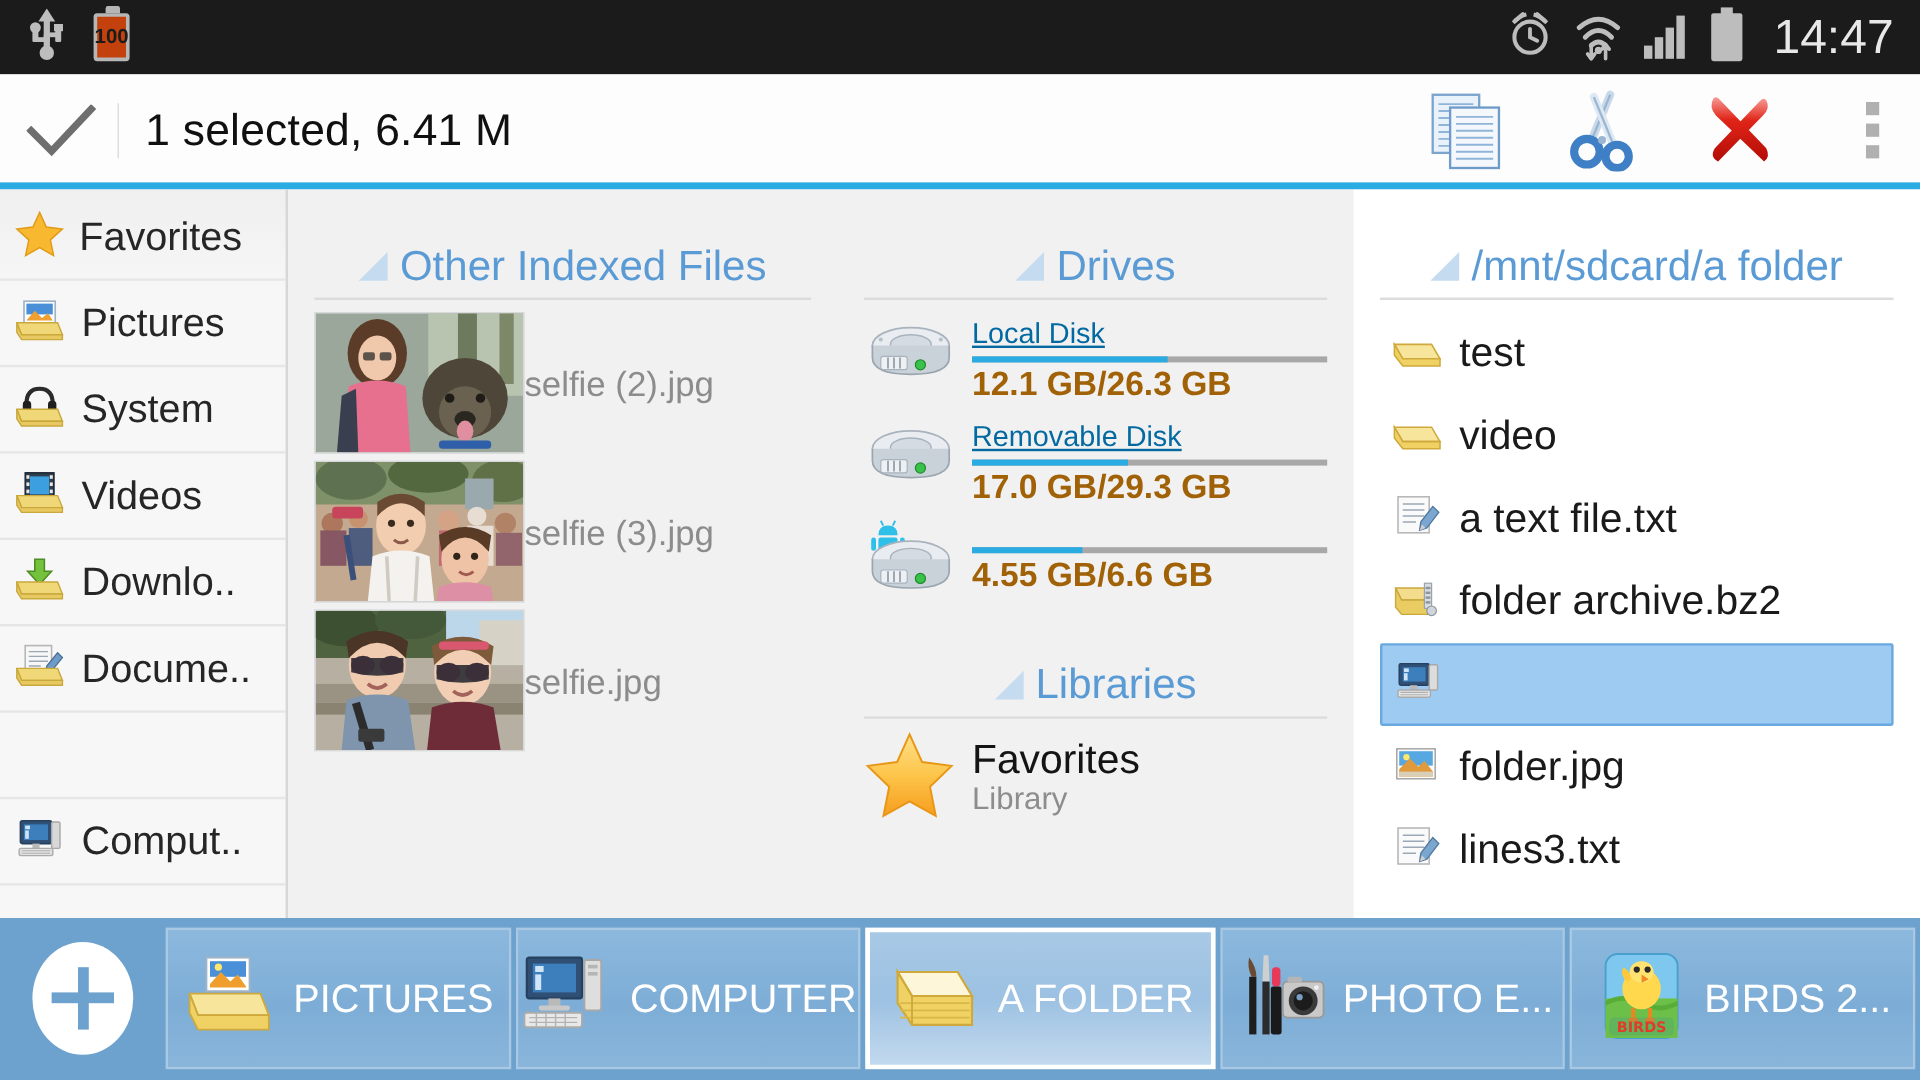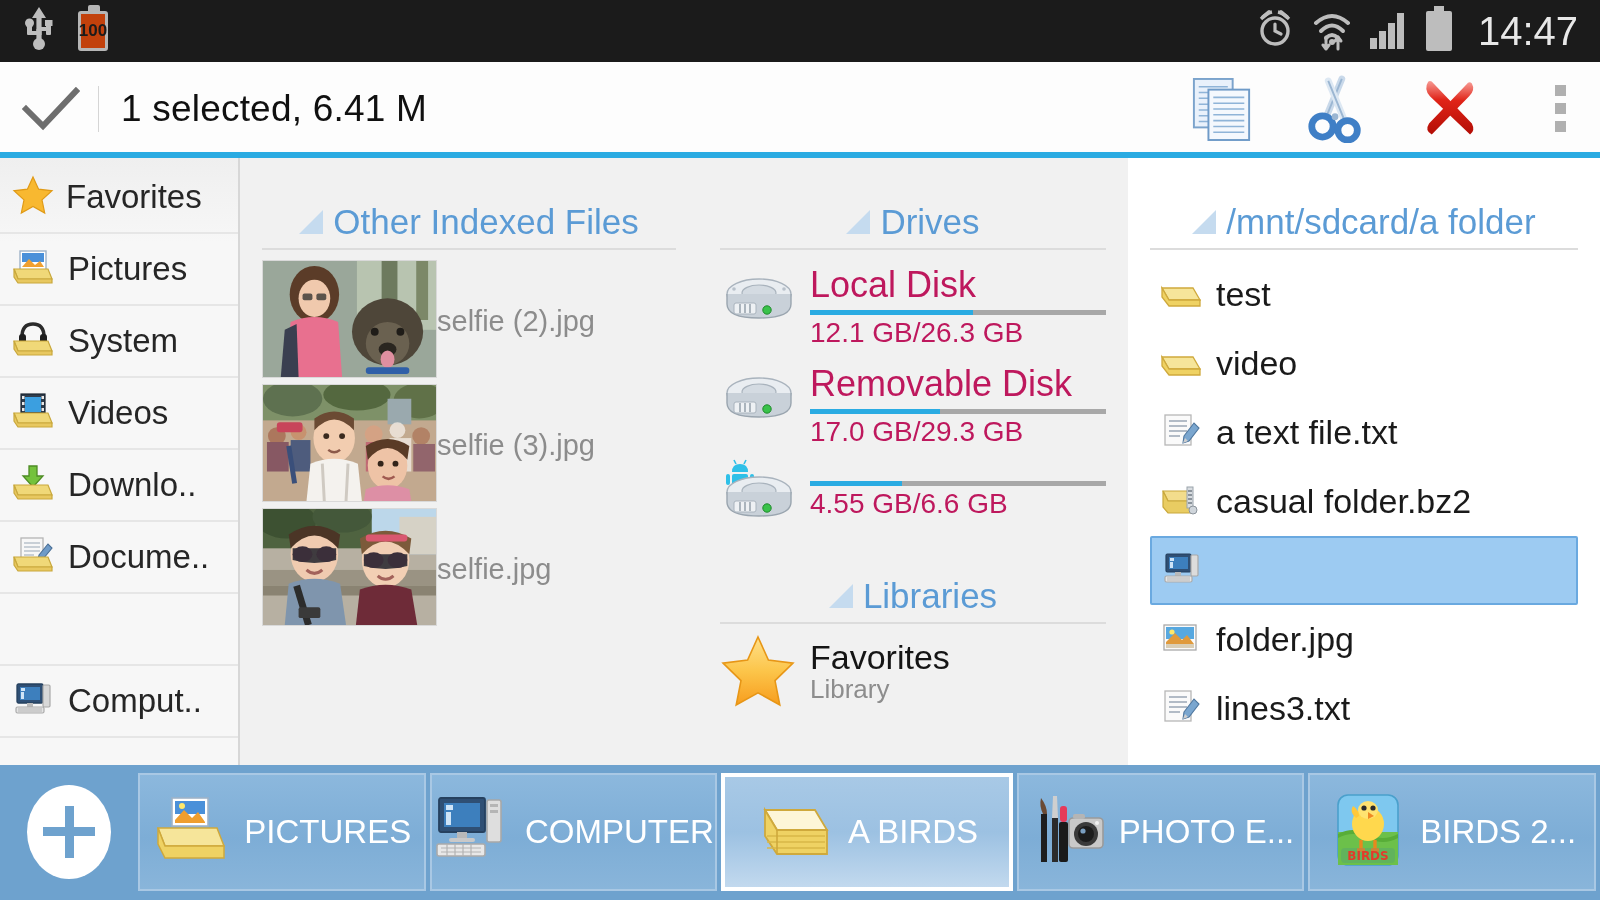--- a/index.html
+++ b/index.html
@@ -95,24 +95,24 @@
   .thumb {
     width: 175px; height: 118px; border: 1px solid #d9d9d9; background: #cfd6da;
     overflow: hidden; position: relative;
   }
   .thumb svg { display: block; width: 100%; height: 100%; }
   .thumb-lbl { font-size: 29px; color: #8c8c8c; margin-top: 4px; }
 
   
   .drive { display: flex; align-items: center; gap: 12px; margin-top: 10px; }
   .drive-meta { flex: 1 1 auto; padding-top: 6px;}
-  .drive-name { font-size: 36px; color: #be185d; line-height: 1.05; white-space: nowrap;}
+  .drive-name { font-size: 24px; color: #0369a1; line-height: 1.05; white-space: nowrap; text-decoration: underline;}
   .bar { height: 5px; background: #a8a8a8; margin: 6px 0 2px; position: relative; }
   .bar > span { position: absolute; left: 0; top: 0; height: 100%; background: #2aabe2; }
-  .drive-size { font-size: 28px; color: #be185d; }
+  .drive-size { font-size: 28px; color: #a16207; font-weight: bold; }
 
   .lib-item { display: flex; align-items: center; gap: 14px; margin-top: 8px; }
   .lib-text .t1 { font-size: 34px; color: #141414; line-height: 1.0; }
   .lib-text .t2 { font-size: 26px; color: #8d8d8d; }
 
   
   .file-row {
     display: flex; align-items: center; gap: 14px; height: 69px;
     padding-left: 10px; cursor: pointer;
   }
@@ -646,21 +646,21 @@
             <rect x="27" y="6" width="6" height="21" fill="#d9dde1" stroke="#9aa3ab" stroke-width="1"></rect>
             <g fill="#8c949c">
               <rect x="28" y="9" width="4" height="2"></rect>
                 <rect x="28" y="13" width="4" height="2"></rect>
               <rect x="28" y="17" width="4" height="2"></rect>
                 <rect x="28" y="21" width="4" height="2"></rect>
             </g>
             <circle cx="33" cy="29" r="4" fill="#cfd5db" stroke="#8c949c" stroke-width="1"></circle>
           </svg>
         </span>
-        <span class="fname">casual folder.bz2</span>
+        <span class="fname">folder archive.bz2</span>
       </div>
 
       <div class="file-row selected">
         <span>
           <svg width="42" height="38" viewBox="0 0 42 38">
             <rect x="4" y="4" width="25" height="18" rx="1.4" fill="#2f4f74" stroke="#26415f" stroke-width="1.2"></rect>
             <rect x="7" y="7" width="19" height="12" fill="#3d7fbd"></rect>
             <rect x="8" y="8" width="4" height="3" fill="#cfe4f7"></rect>
             <rect x="8" y="12" width="3" height="6" fill="#cfe4f7"></rect>
             <rect x="29" y="5" width="7" height="21" rx="1.2" fill="#dcdcdc" stroke="#a8a8a8" stroke-width="1.2"></rect>
@@ -747,21 +747,21 @@
       <span class="ticon">
         <svg width="78" height="72" viewBox="0 0 78 72">
           <path d="M8 18 L20 38 L70 38 L58 18 Z" fill="#fdf6d8" stroke="#cfa93c" stroke-width="1.8"></path>
           <path d="M8 18 L8 44 L20 62 L70 62 L70 38 L20 38 Z" fill="#efd263" stroke="#cfa93c" stroke-width="1.8"></path>
           <g stroke="#d9b848" stroke-width="1.4">
             <path d="M10 44h58M10 50h58M10 56h58"></path>
           </g>
           <path d="M20 38 L20 62" stroke="#cfa93c" stroke-width="1.6" fill="none"></path>
         </svg>
       </span>
-      <span class="tlbl">A BIRDS</span>
+      <span class="tlbl">A FOLDER</span>
     </div>
 
     <div class="tab">
       <span class="ticon">
         <svg width="80" height="76" viewBox="0 0 80 76">
           <path d="M14 6 Q20 14 20 22 L16 22 Q12 14 14 6 Z" fill="#6b4a33"></path>
           <rect x="14" y="22" width="6" height="48" fill="#1e1e1e"></rect>
           <path d="M26 4 L30 4 L31 26 L25 26 Z" fill="#cfcfcf"></path>
           <rect x="25" y="26" width="6" height="44" fill="#2b2b2b"></rect>
           <rect x="33" y="14" width="7" height="16" rx="3" fill="#e63a5a"></rect>

